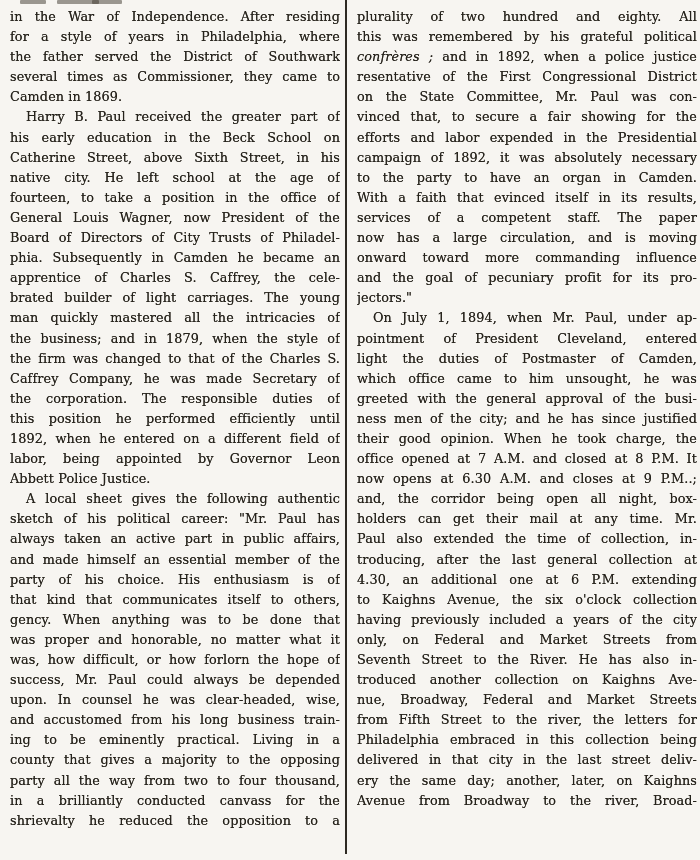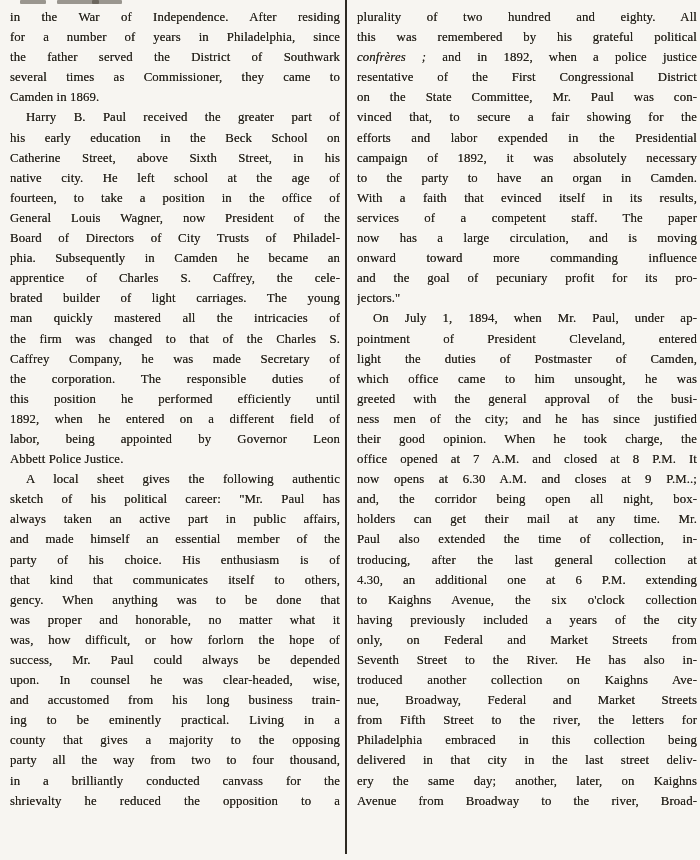--- a/index.html
+++ b/index.html
@@ -5,21 +5,20 @@
   html,body{margin:0;padding:0;}
   body{
     width:700px;height:860px;overflow:hidden;
     background:#e9e7e2;
     font-family:"DejaVu Serif","Liberation Serif",serif;
   }
   .page{
     position:relative;width:700px;height:860px;
     background:#f7f5f1;
     color:#26231c;
-    font-family:Liberation Serif, serif;
   }
   
   .artifact{position:absolute;top:0;height:4px;background:rgba(62,56,45,.5);border-radius:1px;}
   .a1{left:20px;width:26px;}
   .a2{left:57px;width:42px;}
   .a3{left:92px;width:30px;}
 
   .divider{
     position:absolute;left:345px;top:0;width:2px;height:854px;
     background:#2e2a23;
@@ -46,37 +45,38 @@
 <body>
 
 <div class="page">
   <span class="artifact a1"></span>
   <span class="artifact a2"></span>
   <span class="artifact a3"></span>
 
   <div class="col col-left">
       <div class="para">
         <div class="line">in the War of Independence.  After residing</div>
-        <div class="line">for a number of years in Philadelphia, since</div>
+        <div class="line">for a style of years in Philadelphia, where</div>
         <div class="line">the father served the District of Southwark</div>
         <div class="line">several times as Commissioner, they came to</div>
         <div class="line end">Camden in 1869.</div>
       </div>
       <div class="para">
         <div class="line ind">Harry B. Paul received the greater part of</div>
         <div class="line">his early education in the Beck School on</div>
         <div class="line">Catherine Street, above Sixth Street, in his</div>
         <div class="line">native city.  He left school at the age of</div>
         <div class="line">fourteen, to take a position in the office of</div>
         <div class="line">General Louis Wagner, now President of the</div>
         <div class="line">Board of Directors of City Trusts of Philadel-</div>
         <div class="line">phia.  Subsequently in Camden he became an</div>
         <div class="line">apprentice of Charles S. Caffrey, the cele-</div>
         <div class="line">brated builder of light carriages.  The young</div>
         <div class="line">man quickly mastered all the intricacies of</div>
+        <div class="line">the business; and in 1879, when the style of</div>
         <div class="line">the firm was changed to that of the Charles S.</div>
         <div class="line">Caffrey Company, he was made Secretary of</div>
         <div class="line">the corporation.  The responsible duties of</div>
         <div class="line">this position he performed efficiently until</div>
         <div class="line">1892, when he entered on a different field of</div>
         <div class="line">labor, being appointed by Governor Leon</div>
         <div class="line end">Abbett Police Justice.</div>
       </div>
       <div class="para">
         <div class="line ind">A local sheet gives the following authentic</div>

